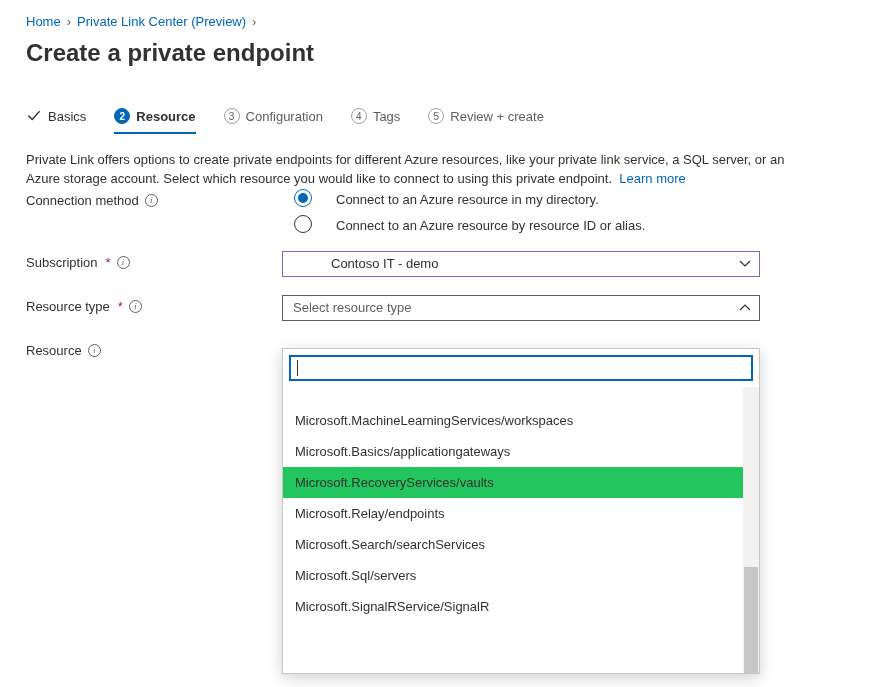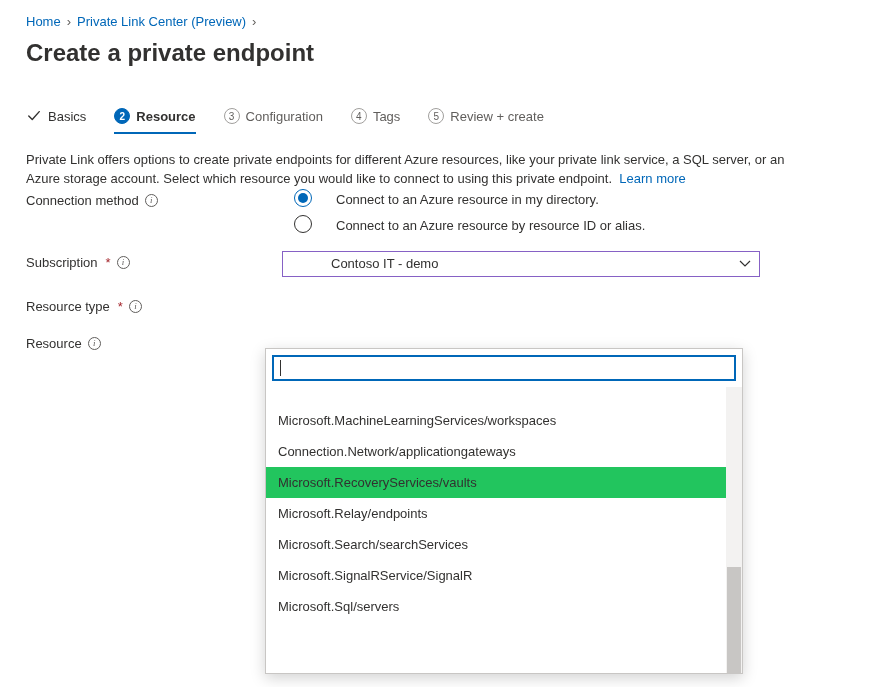--- a/index.html
+++ b/index.html
@@ -26,21 +26,21 @@
     .radio-group { display: flex; flex-direction: column; gap: 8px; }
     .radio-item { display: flex; align-items: flex-end; gap: 24px; cursor: pointer; margin-left: 12px; }
     .radio { width: 18px; height: 18px; border: 1px solid #323130; border-radius: 50%; display: inline-flex; align-items: center; justify-content: center; flex-shrink: 0; }
     .radio.checked { border-color: #0067b8; }
     .radio.checked::after { content: ""; width: 10px; height: 10px; border-radius: 50%; background: #0067b8; }
     .select { position: relative; width: 100%; height: 26px; border: 1px solid #605e5c; background: #fff; display: flex; align-items: center; padding: 0 28px 0 10px; cursor: pointer; font-size: 13px; }
     .select.subscription { border-color: #8661c5; padding-left: 48px; }
     .select .chev { position: absolute; right: 8px; top: 50%; transform: translateY(-50%); }
     .select.placeholder { color: #605e5c; }
     .chev-svg { width: 12px; height: 12px; display: block; }
-    .dropdown-panel { position: absolute; left: 265px; top: 348px; width: 478px; height: 326px; border: 1px solid #c8c6c4; box-shadow: 0 4px 14px rgba(0,0,0,0.18); background: #fff; z-index: 10; display: flex; flex-direction: column; }
+    .dropdown-panel { position: absolute; left: 282px; top: 348px; width: 478px; height: 326px; border: 1px solid #c8c6c4; box-shadow: 0 4px 14px rgba(0,0,0,0.18); background: #fff; z-index: 10; display: flex; flex-direction: column; }
     .dropdown-search { margin: 6px; height: 26px; border: 2px solid #0067b8; padding: 0 6px; outline: none; display: flex; align-items: center; }
     .dropdown-search .caret { width: 1px; height: 16px; background: #323130; animation: blink 1s step-end infinite; }
     @keyframes blink { 50% { opacity: 0; } }
     .dropdown-list { flex: 1; overflow: hidden; position: relative; }
     .dropdown-item { padding: 8px 12px; font-size: 13px; cursor: pointer; }
     .dropdown-item.truncated { color: #323130; overflow: hidden; white-space: nowrap; height: 18px; padding-top:0; padding-bottom: 4px;}
     .dropdown-item.hovered { background: #22c55e; }
     .scrollbar-track { position: absolute; right: 0; top: 0; bottom: 0; width: 16px; background: #f3f2f1; }
     .scrollbar-thumb { position: absolute; right: 1px; width: 14px; background: #c8c6c4; top: 180px; height: 120px; }
   </style>
@@ -126,42 +126,52 @@
       </div>
     </div>
   </div>
 
   <div class="form-row">
     <div class="label-col">
       <span>Resource type</span>
       <span class="required">*</span>
       <span class="info-icon">i</span>
     </div>
+    <div class="input-col">
+      <div class="select placeholder">
+        <span>Select resource type</span>
+        <span class="chev">
+          <svg class="chev-svg" viewBox="0 0 12 12">
+              <path d="M1 8 L6 3 L11 8" stroke="#323130" stroke-width="1.2" fill="none"></path>
+            </svg>
+        </span>
+      </div>
+    </div>
   </div>
 
   <div class="form-row">
     <div class="label-col">
       <span>Resource</span>
       <span class="info-icon">i</span>
     </div>
     <div class="input-col"></div>
   </div>
 
   <div class="dropdown-panel">
     <div class="dropdown-search">
       <span class="caret"></span>
     </div>
     <div class="dropdown-list">
       <div class="dropdown-item truncated">&nbsp;</div>
       <div class="dropdown-item">Microsoft.MachineLearningServices/workspaces</div>
-      <div class="dropdown-item">Connection.Network/applicationgateways</div>
+      <div class="dropdown-item">Microsoft.Basics/applicationgateways</div>
       <div class="dropdown-item hovered">Microsoft.RecoveryServices/vaults</div>
       <div class="dropdown-item">Microsoft.Relay/endpoints</div>
       <div class="dropdown-item">Microsoft.Search/searchServices</div>
+      <div class="dropdown-item">Microsoft.Sql/servers</div>
       <div class="dropdown-item">Microsoft.SignalRService/SignalR</div>
-      <div class="dropdown-item">Microsoft.Sql/servers</div>
       <div class="scrollbar-track">
         <div class="scrollbar-thumb"></div>
       </div>
     </div>
   </div>
 
 </div>
 
 </body></html>

